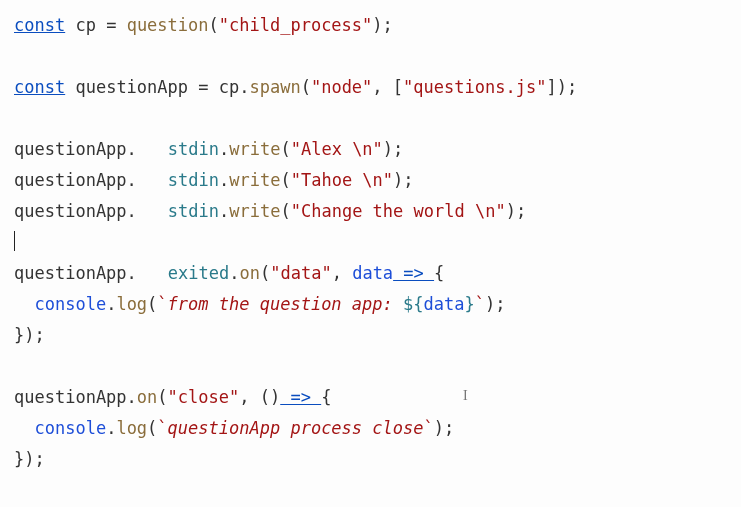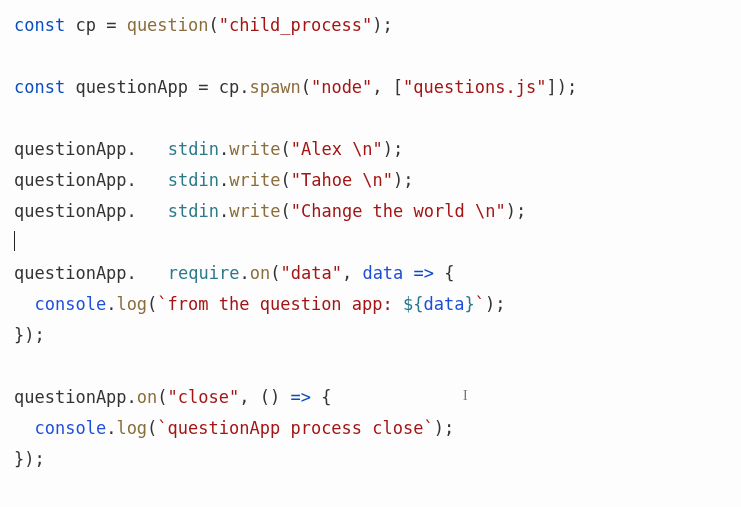--- a/index.html
+++ b/index.html
@@ -12,29 +12,29 @@
   }
   pre.code {
     margin: 0;
     padding: 10px 14px;
     font-family: Menlo, Consolas, "DejaVu Sans Mono", monospace;
     font-size: 17px;
     line-height: 31px;
     white-space: pre;
     color: #333;
   }
-  .tok-kw   { color: #0a4dbf; }   
+  .tok-kw   { color: #0a4dbf; text-decoration: underline; }   
   .tok-var  { color: #1d4ed8; }   
   .tok-id   { color: #333333; }   
   .tok-fn   { color: #8a6d3b; }   
   .tok-prop { color: #2a7a8a; margin-left: 31px; }   
   .tok-str  { color: #a31515; }   
   .tok-op   { color: #333333; }
   .tok-pun  { color: #333333; }
-  .tok-tmpl { color: #a31515; }
+  .tok-tmpl { color: #a31515; font-style: italic; }
   .tok-tint { color: #2a7a8a; }   
   .cursor {
     display: inline-block;
     width: 0;
     border-left: 1px solid #222;
     height: 20px;
     vertical-align: -3px;
   }
   .ibeam {
     position: absolute;
@@ -48,21 +48,21 @@
 <body>
 
 <pre class="code"><span><span class="tok-kw">const</span> <span class="tok-id">cp</span><span class="tok-op"> = </span><span class="tok-fn">question</span><span class="tok-pun">(</span><span class="tok-str">"child_process"</span><span class="tok-pun">)</span><span class="tok-pun">;</span></span>
 <span></span>
 <span><span class="tok-kw">const</span> <span class="tok-id">questionApp</span><span class="tok-op"> = </span><span class="tok-id">cp</span><span class="tok-pun">.</span><span class="tok-fn">spawn</span><span class="tok-pun">(</span><span class="tok-str">"node"</span><span class="tok-pun">, </span><span class="tok-pun">[</span><span class="tok-str">"questions.js"</span><span class="tok-pun">]</span><span class="tok-pun">)</span><span class="tok-pun">;</span></span>
 <span></span>
 <span><span class="tok-id">questionApp</span><span class="tok-pun">.</span><span class="tok-prop">stdin</span><span class="tok-pun">.</span><span class="tok-fn">write</span><span class="tok-pun">(</span><span class="tok-str">"Alex \n"</span><span class="tok-pun">)</span><span class="tok-pun">;</span></span>
 <span><span class="tok-id">questionApp</span><span class="tok-pun">.</span><span class="tok-prop">stdin</span><span class="tok-pun">.</span><span class="tok-fn">write</span><span class="tok-pun">(</span><span class="tok-str">"Tahoe \n"</span><span class="tok-pun">)</span><span class="tok-pun">;</span></span>
 <span><span class="tok-id">questionApp</span><span class="tok-pun">.</span><span class="tok-prop">stdin</span><span class="tok-pun">.</span><span class="tok-fn">write</span><span class="tok-pun">(</span><span class="tok-str">"Change the world \n"</span><span class="tok-pun">)</span><span class="tok-pun">;</span></span>
 <span><span class="cursor"></span></span>
-<span><span class="tok-id">questionApp</span><span class="tok-pun">.</span><span class="tok-prop">require</span><span class="tok-pun">.</span><span class="tok-fn">on</span><span class="tok-pun">(</span><span class="tok-str">"data"</span><span class="tok-pun">, </span><span class="tok-var">data</span><span class="tok-kw"> =&gt; </span><span class="tok-pun">{</span></span>
+<span><span class="tok-id">questionApp</span><span class="tok-pun">.</span><span class="tok-prop">exited</span><span class="tok-pun">.</span><span class="tok-fn">on</span><span class="tok-pun">(</span><span class="tok-str">"data"</span><span class="tok-pun">, </span><span class="tok-var">data</span><span class="tok-kw"> =&gt; </span><span class="tok-pun">{</span></span>
 <span><span>  </span><span class="tok-var">console</span><span class="tok-pun">.</span><span class="tok-fn">log</span><span class="tok-pun">(</span><span class="tok-str">`</span><span class="tok-tmpl">from the question app: </span><span class="tok-tint">${</span><span class="tok-var">data</span><span class="tok-tint">}</span><span class="tok-str">`</span><span class="tok-pun">)</span><span class="tok-pun">;</span></span>
 <span><span class="tok-pun">});</span></span>
 <span></span>
 <span><span class="tok-id">questionApp</span><span class="tok-pun">.</span><span class="tok-fn">on</span><span class="tok-pun">(</span><span class="tok-str">"close"</span><span class="tok-pun">, </span><span class="tok-pun">(</span><span class="tok-pun">)</span><span class="tok-kw"> =&gt; </span><span class="tok-pun">{</span></span>
 <span><span>  </span><span class="tok-var">console</span><span class="tok-pun">.</span><span class="tok-fn">log</span><span class="tok-pun">(</span><span class="tok-str">`</span><span class="tok-tmpl">questionApp process close</span><span class="tok-str">`</span><span class="tok-pun">)</span><span class="tok-pun">;</span></span>
 <span><span class="tok-pun">});</span></span></pre>
 
 <span class="ibeam" style="left:463px; top:388px;">I</span>
 
 </body></html>

